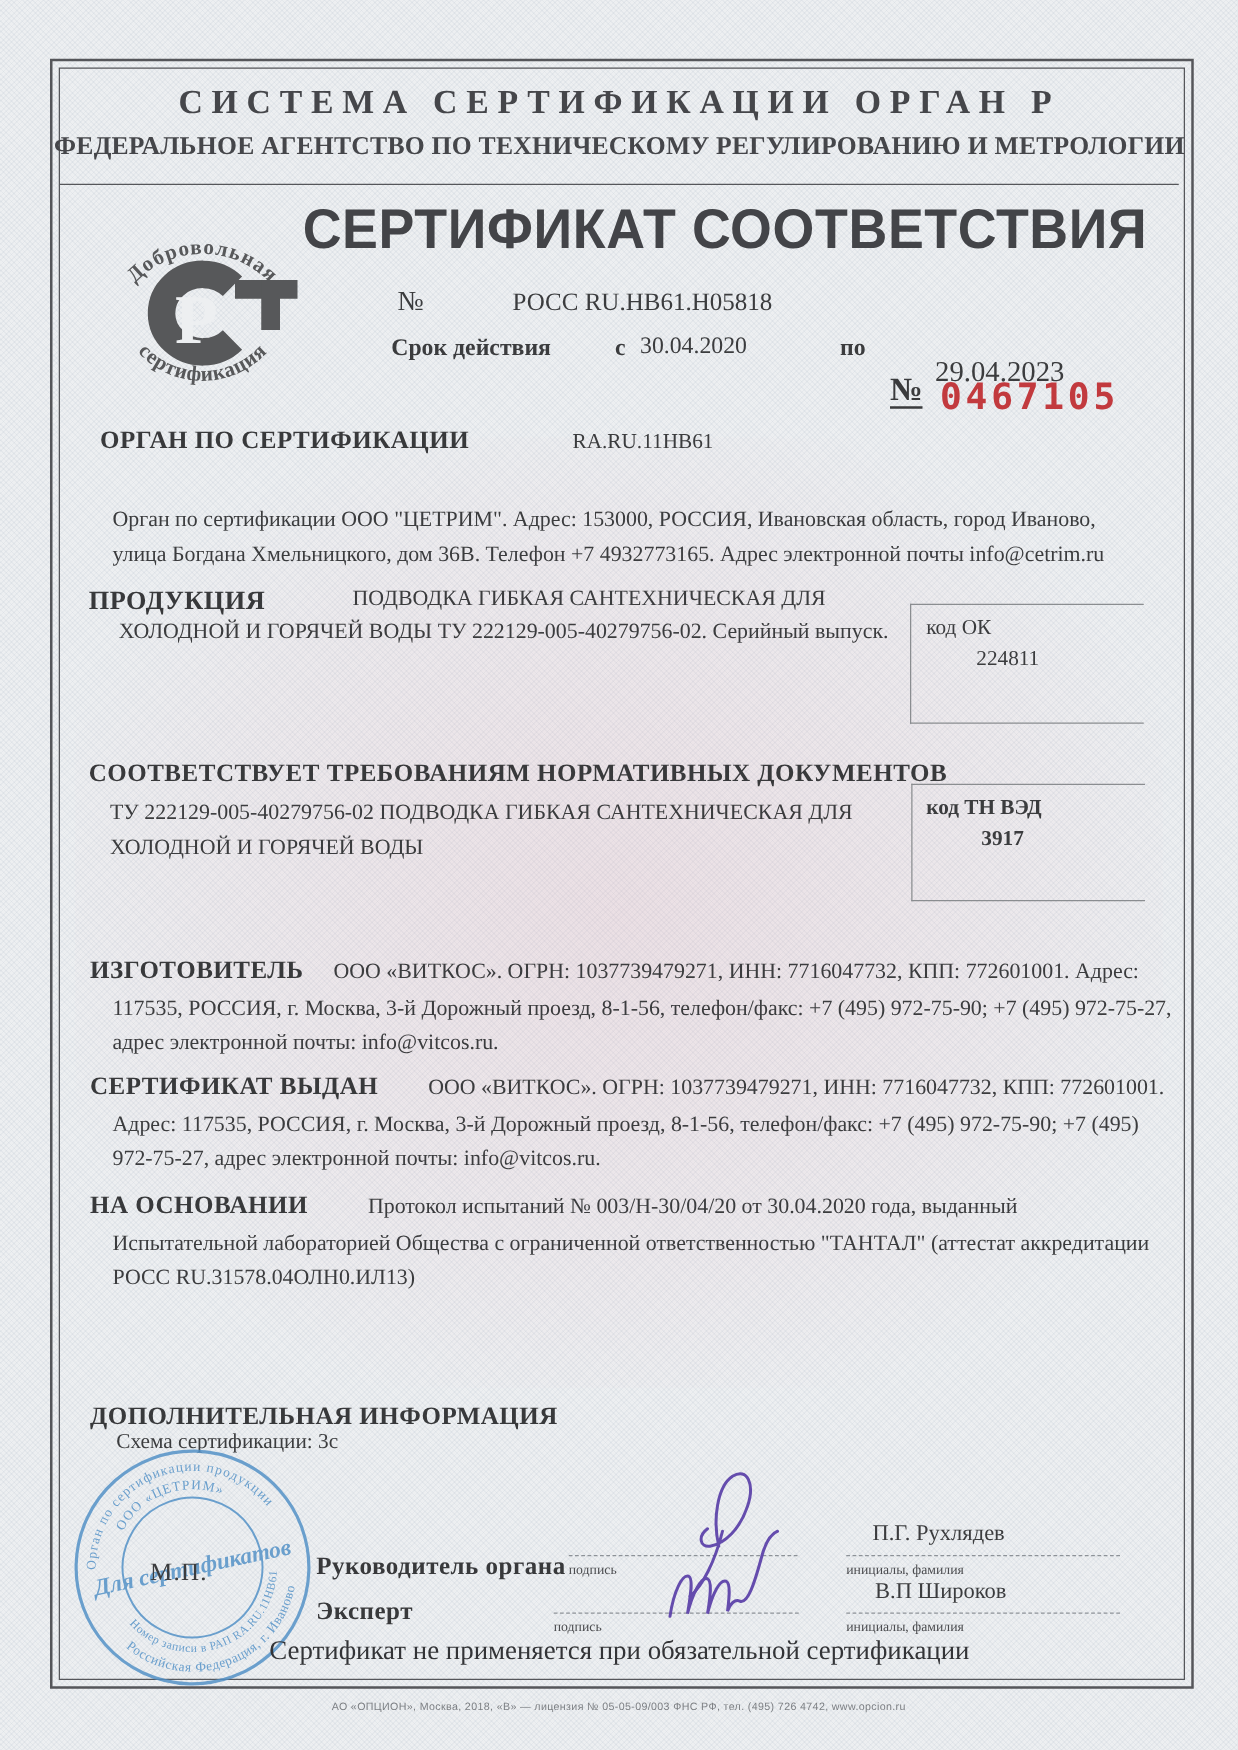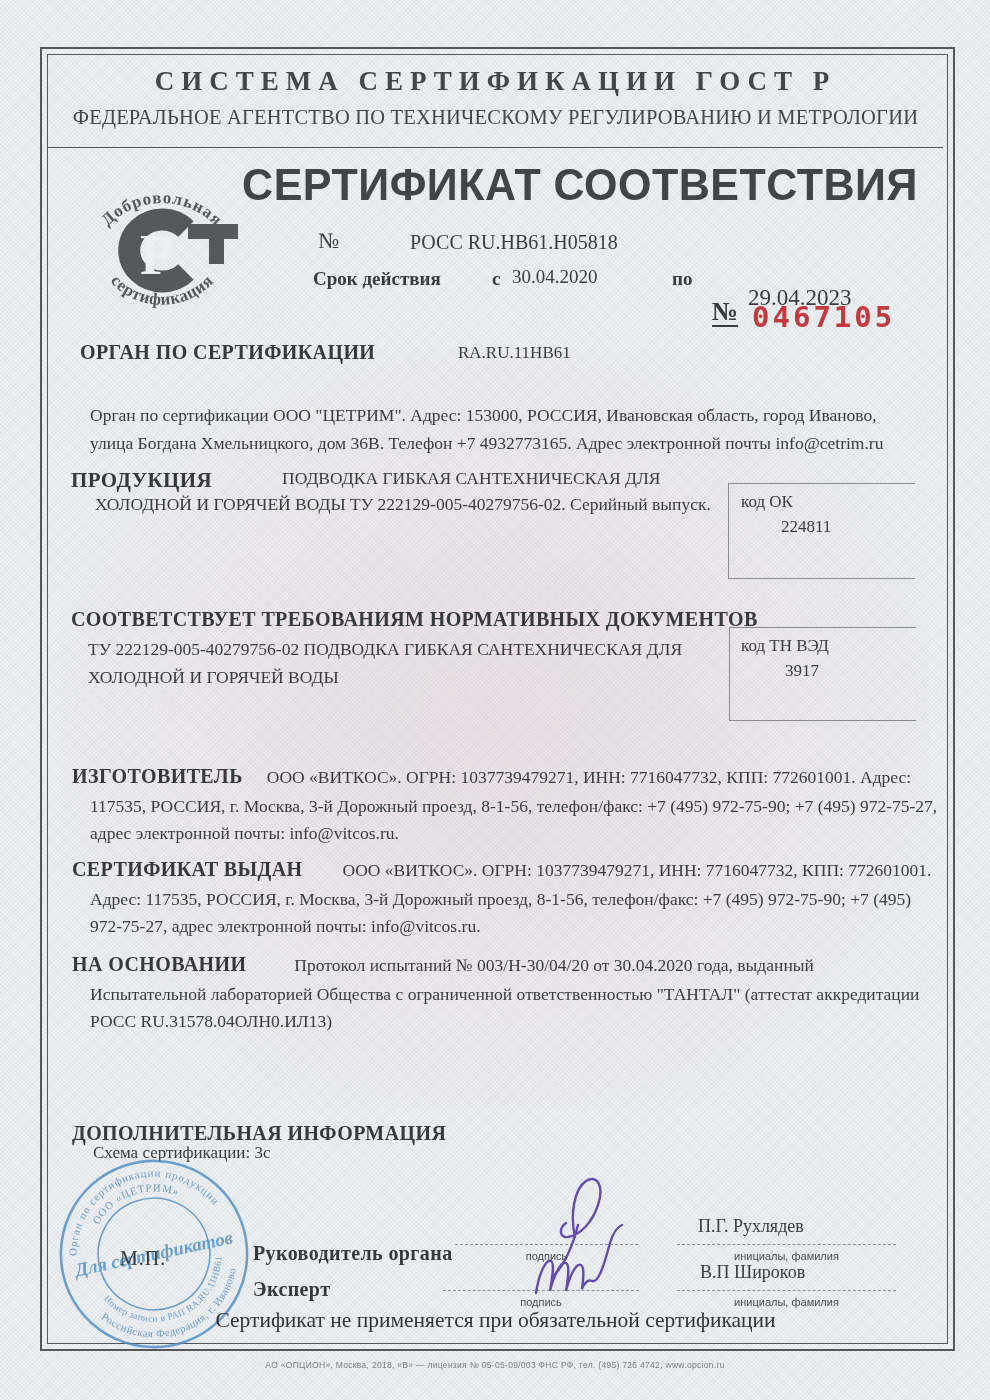--- a/index.html
+++ b/index.html
@@ -10,21 +10,21 @@
       repeating-linear-gradient(45deg, rgba(155,170,188,.10) 0 1px, transparent 1px 3px),
       repeating-linear-gradient(-45deg, rgba(155,170,188,.10) 0 1px, transparent 1px 3px);
     font-family:"Liberation Serif", serif;color:#3b3c3e;
   }
   .tint{position:absolute;left:60px;top:350px;width:870px;height:760px;pointer-events:none;
     background:radial-gradient(ellipse at 50% 50%, rgba(226,160,176,.20), rgba(226,160,176,.07) 55%, transparent 78%);}
   .frame-outer{position:absolute;left:40px;top:47px;width:911px;height:1300px;border:2px solid #55565a;}
   .frame-inner{position:absolute;left:5px;top:5px;right:5px;bottom:5px;border:1px solid #55565a;}
   .abs{position:absolute;}
   .hdr1{left:40px;top:66px;width:911px;text-align:center;font-size:27px;font-weight:bold;letter-spacing:7px;color:#45464a;}
-  .hdr2{left:40px;top:106px;width:911px;text-align:center;font-size:20.5px;font-weight:normal;letter-spacing:0.2px;color:#45464a;}
+  .hdr2{left:40px;top:106px;width:911px;text-align:center;font-size:20.5px;font-weight:bold;letter-spacing:0.2px;color:#45464a;}
   .rule{left:48px;top:147px;width:895px;height:0;border-top:1.5px solid #55565a;}
   .doctitle{left:215px;top:160px;width:730px;text-align:center;font-family:"Liberation Sans",sans-serif;
     font-size:43px;font-weight:bold;letter-spacing:0.5px;color:#434448;transform:scaleY(1.04);}
   .numlbl{left:318px;top:228px;font-size:22px;}
   .numval{left:410px;top:231px;font-size:20px;}
   .validity{left:313px;top:268px;font-size:19px;font-weight:bold;}
   .vfrom-lbl{left:492px;top:268px;font-size:19px;font-weight:bold;}
   .vfrom{left:512px;top:266px;font-size:19px;}
   .vto-lbl{left:672px;top:268px;font-size:19px;font-weight:bold;}
   .vto{left:748px;top:266px;font-size:23px;margin-top:19px;}
@@ -36,42 +36,42 @@
   .org-code{left:458px;top:343px;font-size:17px;}
   .para{font-size:17.5px;line-height:1.58;color:#3b3c3e;}
   .org-text{left:90px;top:402px;width:822px;}
   .prod-label{left:71px;top:468px;font-size:21px;}
   .prod-l1{left:282px;top:468px;font-size:17.5px;}
   .prod-l2{left:95px;top:494px;font-size:17.5px;}
   .codebox{border-top:1px solid #8a8d90;border-left:1px solid #8a8d90;border-bottom:1px solid #8a8d90;}
   .okbox{left:728px;top:483px;width:186px;height:94px;}
   .okbox .cl{position:absolute;left:12px;top:8px;font-size:17px;}
   .okbox .cv{position:absolute;left:52px;top:33px;font-size:17px;}
-  .reqbox{left:729px;top:627px;width:186px;height:92px;}
+  .reqbox{left:729px;top:627px;width:186px;height:92px;font-weight:bold;}
   .reqbox .cl{position:absolute;left:11px;top:8px;font-size:17px;}
   .reqbox .cv{position:absolute;left:55px;top:33px;font-size:17px;}
   .req-label{left:71px;top:608px;}
   .req-text{left:88px;top:636px;width:640px;}
   .hang{padding-left:18px;text-indent:-18px;}
   .hang .seclabel{font-size:20px;font-weight:bold;letter-spacing:.4px;color:#38393b;}
   .g24{margin-right:24px;} .g40{margin-right:40px;} .g48{margin-right:48px;}
   .manu{left:72px;top:761px;width:848px;}
   .issued{left:72px;top:854px;width:848px;}
   .basis{left:72px;top:949px;width:840px;}
   .addinfo{left:72px;top:1122px;}
   .scheme{left:93px;top:1143px;font-size:17px;}
   .mp{left:120px;top:1247px;font-size:20px;letter-spacing:1px;}
   .role1{left:253px;top:1230px;margin-top:12px;}
   .role2{left:253px;top:1278px;}
   .sline{border-bottom:1.6px dashed #8d9298;height:0;}
   .sl1{left:455px;top:1244px;width:183px;}
   .nl1{left:677px;top:1244px;width:219px;}
   .sl2{left:443px;top:1290px;width:196px;}
   .nl2{left:677px;top:1290px;width:219px;}
-  .cap{font-family:Liberation Sans, sans-serif;font-size:11px;color:#4c4d50;text-align:center;}
+  .cap{font-family:Liberation Serif, serif;font-size:11px;color:#4c4d50;}
   .cap1a{left:455px;top:1250px;width:183px;}
   .cap1b{left:677px;top:1250px;width:219px;}
   .cap2a{left:443px;top:1296px;width:196px;}
   .cap2b{left:677px;top:1296px;width:219px;}
   .name{font-size:18px;}
   .name1{left:698px;top:1216px;}
   .name2{left:700px;top:1262px;}
   .note{left:40px;top:1308px;width:911px;text-align:center;font-size:21.5px;color:#333437;}
   .printinfo{left:0;top:1360px;width:990px;text-align:center;font-family:"Liberation Sans",sans-serif;
     font-size:8.5px;color:#7c7f83;letter-spacing:.3px;}
@@ -83,21 +83,21 @@
 </head>
 <body>
 
 <div class="page">
   <div class="tint"></div>
 
   <div class="frame-outer">
     <div class="frame-inner"></div>
   </div>
 
-  <div class="abs hdr1">СИСТЕМА СЕРТИФИКАЦИИ ГОСТ Р</div>
+  <div class="abs hdr1">СИСТЕМА СЕРТИФИКАЦИИ ОРГАН Р</div>
   <div class="abs hdr2">ФЕДЕРАЛЬНОЕ АГЕНТСТВО ПО ТЕХНИЧЕСКОМУ РЕГУЛИРОВАНИЮ И МЕТРОЛОГИИ</div>
   <div class="abs rule"></div>
 
   <div class="abs logo-wrap">
     <svg width="200" height="160" viewBox="0 0 200 160">
       <defs>
         <path id="lta" d="M 28,98 A 74,74 0 0 1 172,98"></path>
         <path id="lba" d="M 34,96 A 70,70 0 0 0 166,96"></path>
       </defs>
       <text font-size="17" font-weight="bold" fill="#57585a" letter-spacing="1">

